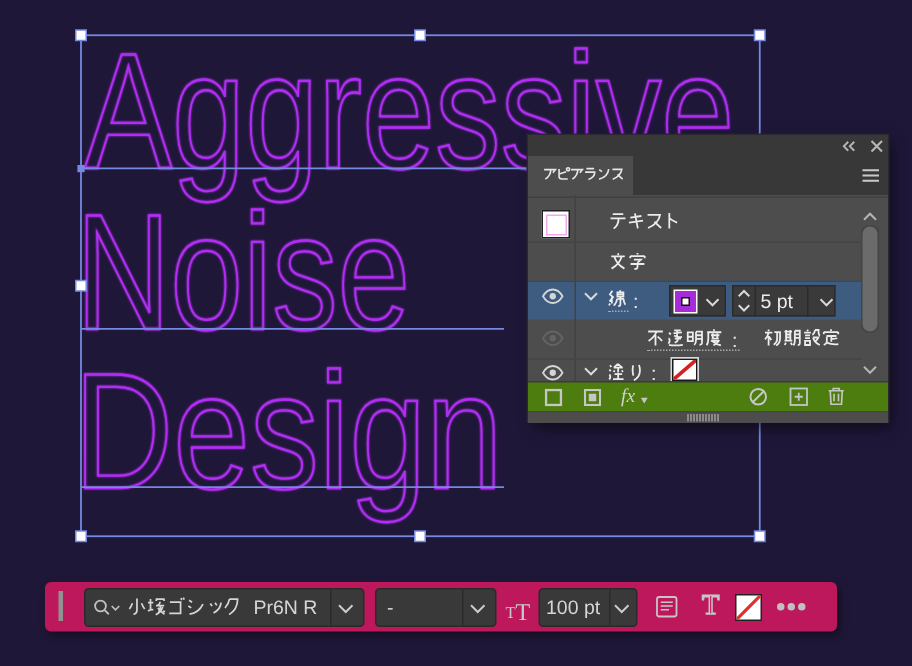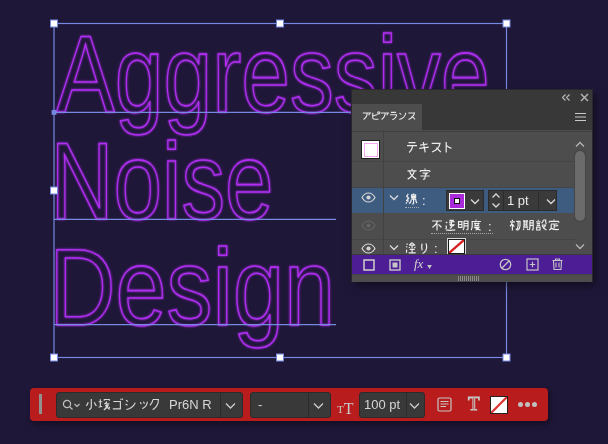--- a/index.html
+++ b/index.html
@@ -6,26 +6,26 @@
 #stage{position:absolute;left:0;top:0;width:608px;height:444px;}
 svg.ic{display:block;}
 
 #panel{position:absolute;left:352px;top:90px;width:240px;height:191px;background:#4d4d4d;box-shadow:3px 4px 9px rgba(0,0,0,.5);outline:1px solid #28282e;}
 #ptitle{position:absolute;left:0;top:0;width:240px;height:14px;background:#383838;}
 #ptabs{position:absolute;left:0;top:14px;width:240px;height:26px;background:#383838;}
 #ptab{position:absolute;left:0;top:0;width:70px;height:26px;background:#4d4d4d;}
 #pbody{position:absolute;left:0;top:40px;width:240px;height:124px;background:#4d4d4d;}
 #rowsel{position:absolute;left:0px;top:57px;width:223px;height:26px;background:#3e5c80;}
 .vsep{position:absolute;left:31px;top:0px;width:1px;height:124px;background:#424242;}
-#pbot{position:absolute;left:0;top:164px;width:240px;height:20px;background:#4c1d95;border-top:1px solid #3b3b3b;box-sizing:border-box;}
+#pbot{position:absolute;left:0;top:164px;width:240px;height:20px;background:#4d7c0f;border-top:1px solid #3b3b3b;box-sizing:border-box;}
 #pgrip{position:absolute;left:0;top:184px;width:240px;height:7px;background:#4d4d4d;border-top:1px solid #454545;}
 .darkbtn{position:absolute;background:#3a3a3a;border:1px solid #2b2b2b;box-sizing:border-box;}
 .lat{color:#ececec;font-size:13px;}
 
-#tbar{position:absolute;left:30px;top:388px;width:518px;height:33px;background:#b91c1c;border-radius:4px;box-shadow:2px 3px 6px rgba(0,0,0,.4);}
+#tbar{position:absolute;left:30px;top:388px;width:518px;height:33px;background:#be185d;border-radius:4px;box-shadow:2px 3px 6px rgba(0,0,0,.4);padding-left:10px;}
 .tfield{position:absolute;top:4px;height:26px;background:#393939;border:1px solid #2b2b2b;border-radius:3px;box-sizing:border-box;}
 .tlabel{color:#d6d6d6;font-size:13px;}
 </style>
 </head>
 <body>
 
 <svg width="0" height="0" style="position:absolute">
 <defs>
 <g id="k_a" fill="none">
         <path d="M1 2.5 H11 L8.8 5.4 M6.9 2.5 C6.9 6 5.4 8.9 2.1 11"></path>
@@ -221,21 +221,21 @@
     </div>
     <svg class="ic" style="position:absolute;left:118px;top:68px" width="10" height="7" viewBox="0 0 10 7">
         <path d="M1 1.5 L5 5.5 L9 1.5" stroke="#d9d9d9" stroke-width="1.3" fill="none"></path>
       </svg>
 
     <div class="darkbtn" style="left:136px;top:60px;width:69px;height:21px;"></div>
     <svg class="ic" style="position:absolute;left:139px;top:62px" width="10" height="17" viewBox="0 0 10 17">
         <path d="M1.5 5.5 L5 2 L8.5 5.5 M1.5 11.5 L5 15 L8.5 11.5" stroke="#d9d9d9" stroke-width="1.3" fill="none"></path>
       </svg>
     <div style="position:absolute;left:151px;top:60px;width:1px;height:21px;background:#2b2b2b;"></div>
-    <span class="lat" style="position:absolute;left:155px;top:63px;">1 pt</span>
+    <span class="lat" style="position:absolute;left:155px;top:63px;">5 pt</span>
     <div style="position:absolute;left:186px;top:60px;width:1px;height:21px;background:#2b2b2b;"></div>
     <svg class="ic" style="position:absolute;left:194px;top:68px" width="10" height="7" viewBox="0 0 10 7">
         <path d="M1 1.5 L5 5.5 L9 1.5" stroke="#d9d9d9" stroke-width="1.3" fill="none"></path>
       </svg>
 
     <svg class="ic" style="position:absolute;left:9px;top:90px" width="15" height="11" viewBox="0 0 15 11">
         <path d="M1 5.5 C3 2 5 1 7.5 1 C10 1 12 2 14 5.5 C12 9 10 10 7.5 10 C5 10 3 9 1 5.5 Z" stroke="#646464" stroke-width="1.2" fill="none"></path>
         <circle cx="7.5" cy="5.5" r="2.1" fill="#646464"></circle>
       </svg>
     <svg class="ic" style="position:absolute;left:79px;top:89px" width="53" height="13" viewBox="0 0 53 13">

